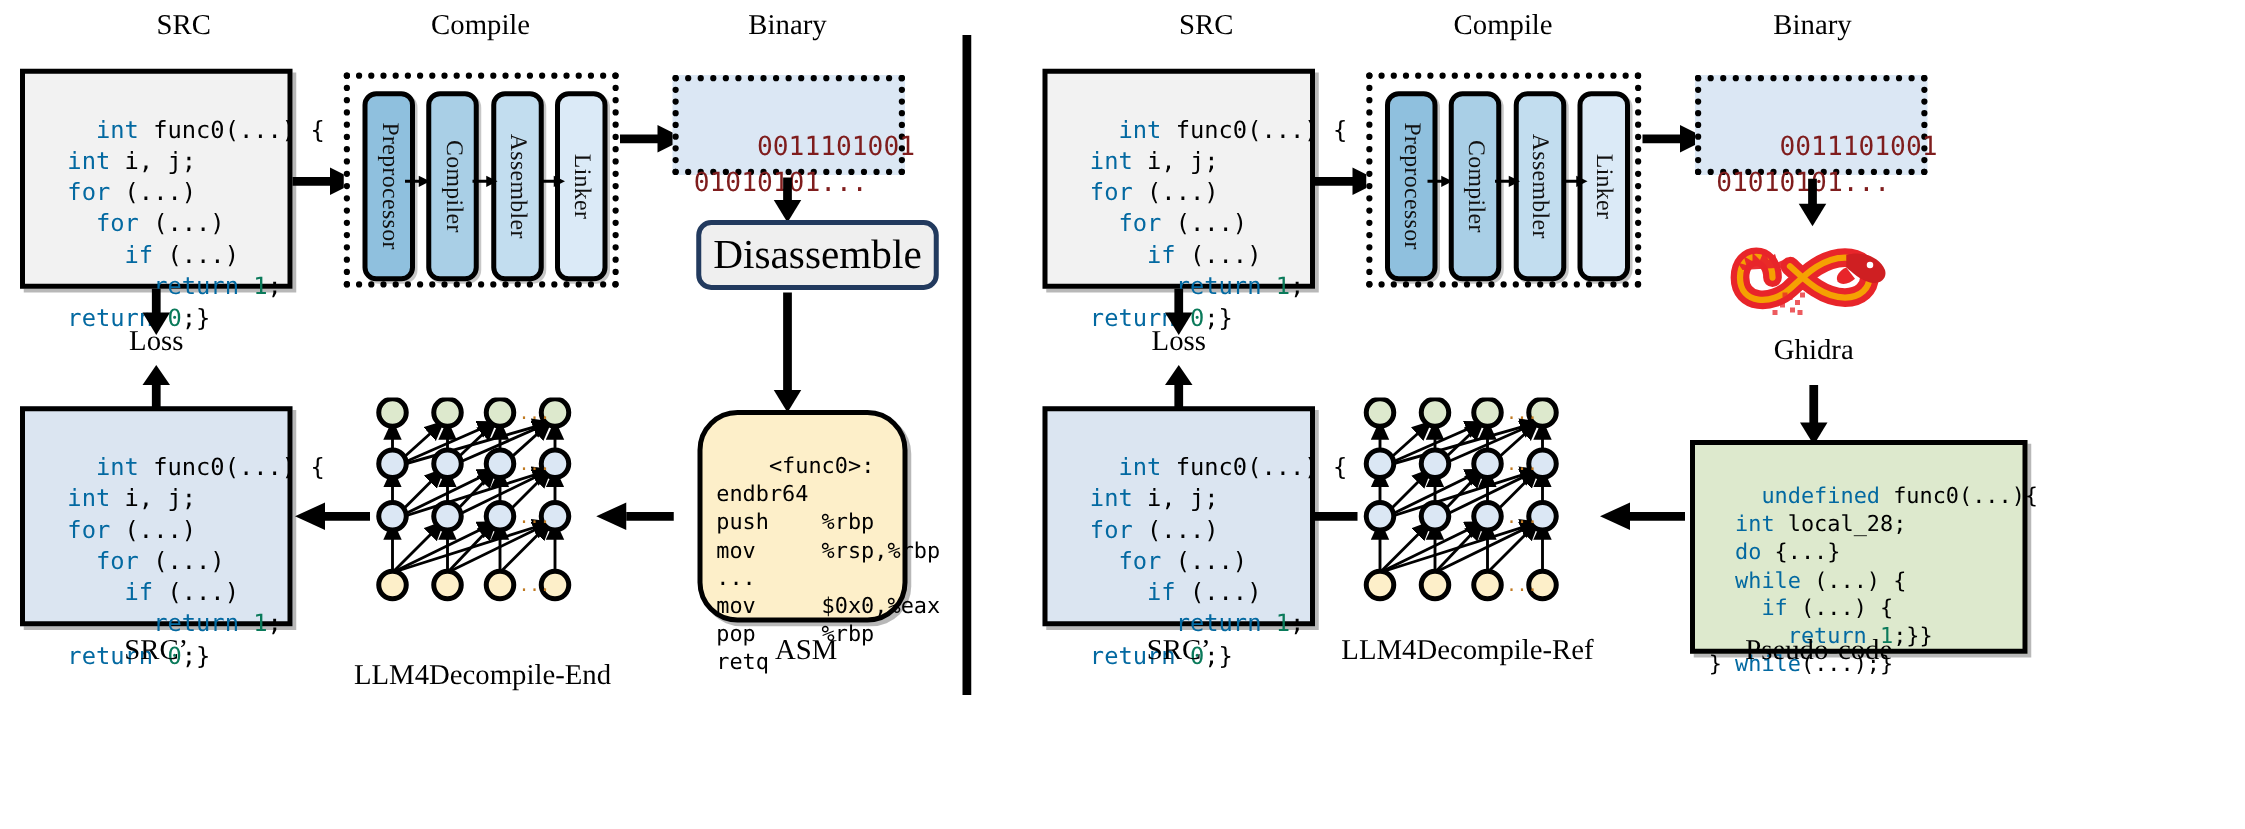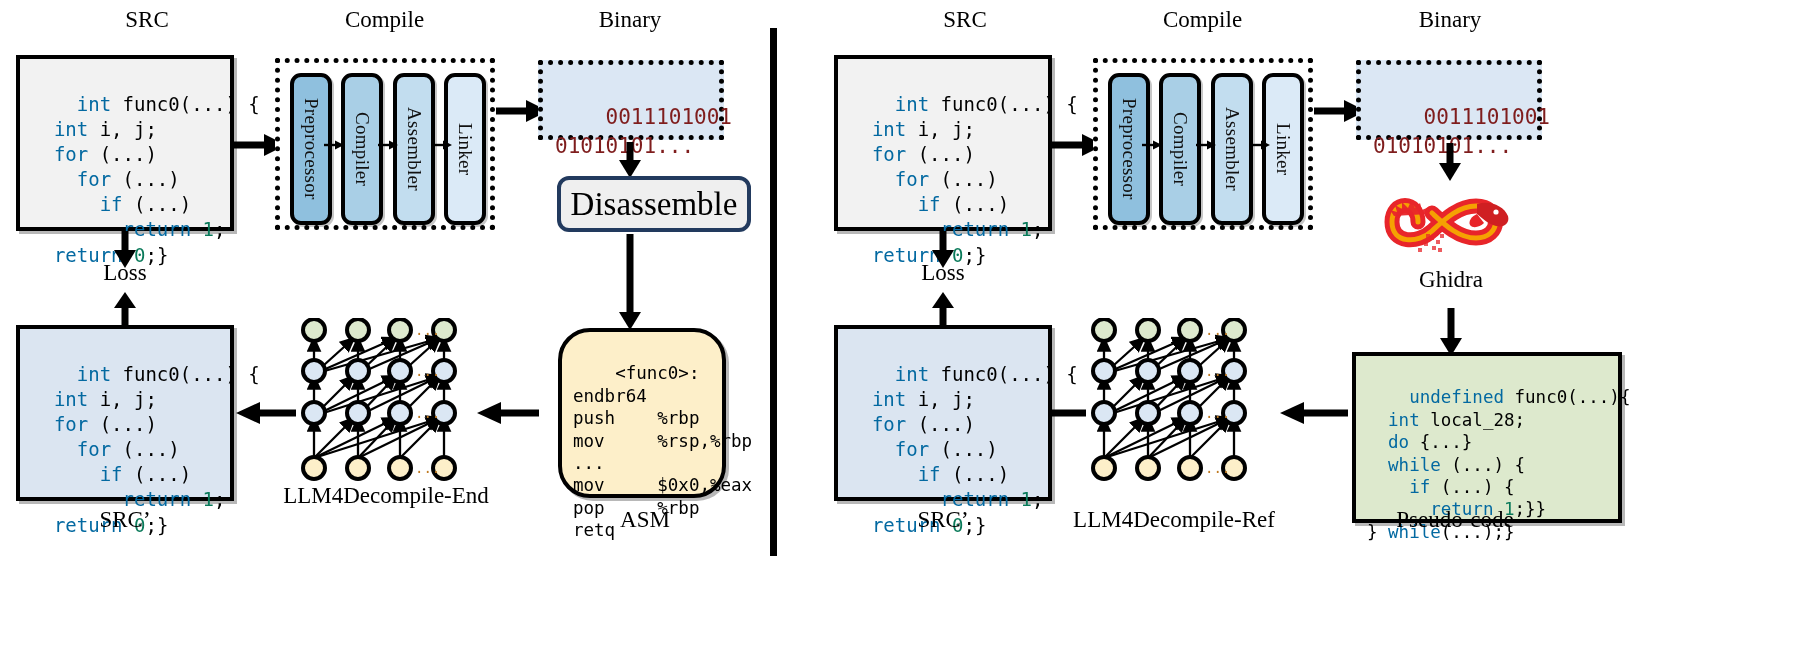--- a/index.html
+++ b/index.html
@@ -252,21 +252,21 @@
     <line x1="13" y1="0" x2="13" y2="22" stroke="#000" stroke-width="7"></line>
     <polygon points="2,19 13,37 24,19" fill="#000"></polygon>
   </svg>
   <div class="abs cap" style="left:60px;top:261px;width:130px;">Loss</div>
   <svg class="ar" style="left:112px;top:292px;width:26px;height:35px;">
     <line x1="13" y1="14" x2="13" y2="35" stroke="#000" stroke-width="7"></line>
     <polygon points="2,16 13,0 24,16" fill="#000"></polygon>
   </svg>
 
   <div class="abs cap" style="left:60px;top:508px;width:130px;">SRC’</div>
-  <div class="abs cap" style="left:236px;top:484px;width:300px;">LLM4Decompile-End</div>
+  <div class="abs cap" style="left:236px;top:528px;width:300px;">LLM4Decompile-End</div>
   <div class="abs cap" style="left:560px;top:508px;width:170px;">ASM</div>
 
   <div class="abs cap" style="left:880px;top:8px;width:170px;">SRC</div>
   <div class="abs cap" style="left:1095px;top:8px;width:215px;">Compile</div>
   <div class="abs cap" style="left:1355px;top:8px;width:190px;">Binary</div>
 
   <div class="abs codebox src-box" style="left:834px;top:55px;width:218px;height:176px;">
     <span><span class="kw">int</span> func0(...) {
   <span class="kw">int</span> i, j;
   <span class="kw">for</span> (...)

